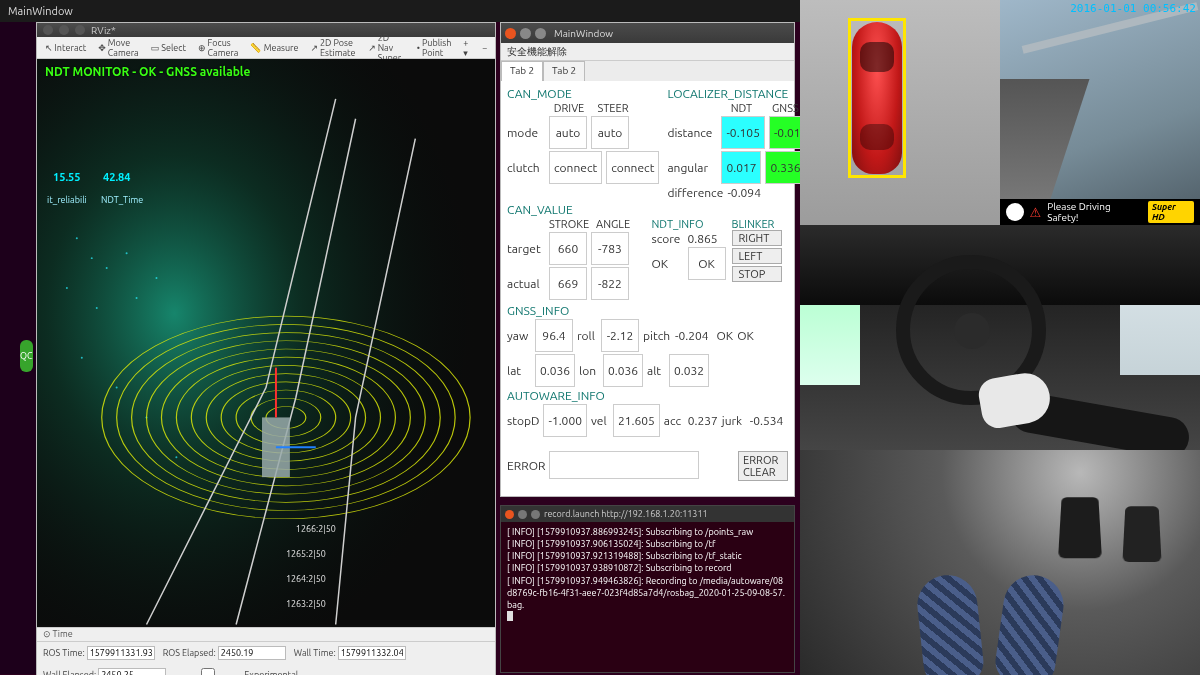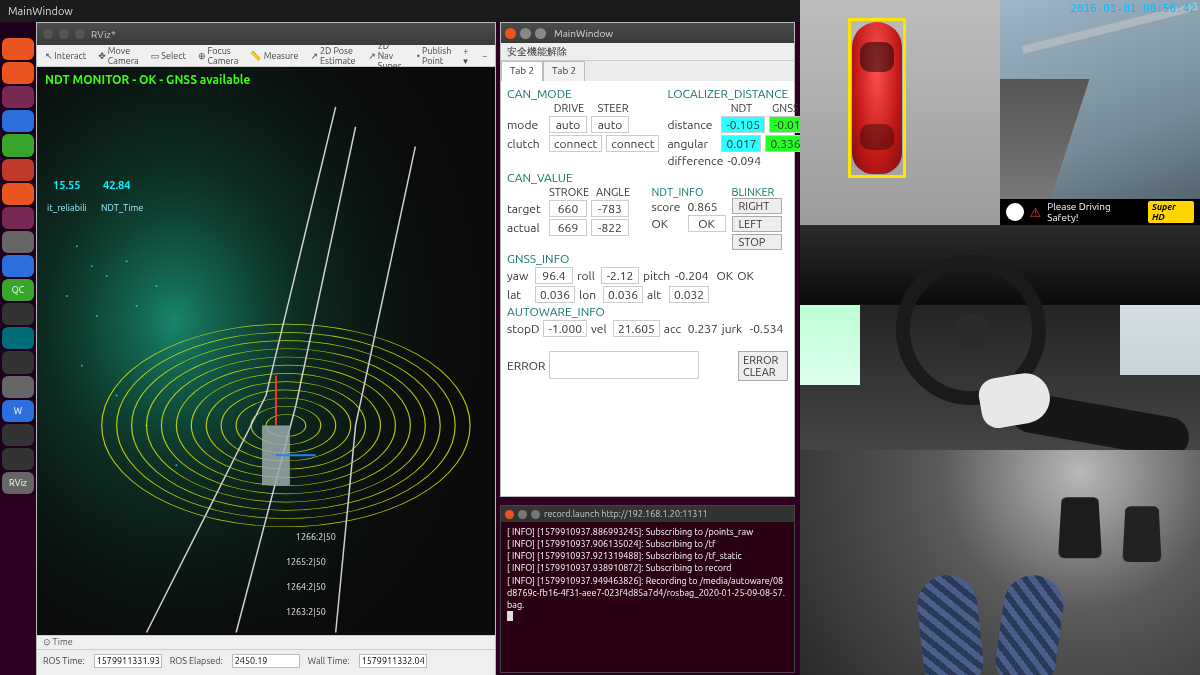--- a/index.html
+++ b/index.html
@@ -3,52 +3,52 @@
 <meta charset="utf-8">
 <style>
 * { margin: 0; padding: 0; box-sizing: border-box; font-family: "Ubuntu", "Segoe UI", sans-serif; }
 body { width: 1200px; height: 675px; background: #2c001e; overflow: hidden; position: relative; }
 
 .topbar { height: 22px; background: #1b1b1b; color: #ccc; display: flex; align-items: center; padding: 0 8px; font-size: 11px; justify-content: space-between; }
 .topbar .title { color: #ddd; }
 .topbar .right { display: flex; gap: 10px; align-items: center; }
 .topbar .right span { color: #ccc; font-size: 10px; }
 
-.launcher { position: absolute; left: 0; top: 22px; width: 36px; height: 472px; background: rgba(20,0,25,0.6); display: flex; flex-direction: column; align-items: center; padding-top: 16px; gap: 2px; }
+.launcher { position: absolute; left: 0; top: 22px; width: 36px; height: 652px; background: rgba(20,0,25,0.6); display: flex; align-items: center; padding-top: 16px; gap: 2px; }
 .launcher .app { width: 32px; height: 32px; border-radius: 6px; display:flex; align-items:center; justify-content:center; font-size: 9px; color:#fff; }
 .bg-orange{background:#e95420;} .bg-purple{background:#772953;} .bg-blue{background:#2c6fdd;} .bg-green{background:#37a42c;} .bg-dark{background:#333;} .bg-red{background:#c0392b;} .bg-teal{background:#006c7a;} .bg-grey{background:#666;}
 
 .rviz { position:absolute; left:36px; top:22px; width:460px; height:655px; background:#dedede; border:1px solid #bbb; }
-.rviz .wintitle { height:22px; background: linear-gradient(#4c4c4c,#3a3a3a); color:#ccc; font-size:10px; display:flex; align-items:center; gap:6px; padding:0 6px; }
+.rviz .wintitle { height:14px; background: linear-gradient(#4c4c4c,#3a3a3a); color:#ccc; font-size:10px; display:flex; align-items:center; gap:6px; padding:0 6px; }
 .rviz .wintitle .dot{width:10px;height:10px;border-radius:5px;background:#555;}
 .rviz .toolbar { height:22px; background:#f0f0f0; border-bottom:1px solid #ccc; display:flex; align-items:center; gap:4px; padding:0 4px; font-size:9px; color:#444;}
 .rviz .toolbar .tbtn{ display:flex; align-items:center; gap:2px; padding:2px 4px;}
 .rviz .viz { position:relative; height:568px; background:#0d0d0d; overflow:hidden;}
 .rviz .ndtstatus { position:absolute; top:6px; left:8px; color:#39ff14; font-size:12px; font-weight:bold; text-shadow:0 0 2px #000;}
 .rviz .metric { position:absolute; font-size:11px; color:#00f0ff; font-weight:bold;}
 .rviz .mlabel {position:absolute; font-size:9px; color:#a0f0ff;}
 
 .rviz .timebar { height:14px; background:#efefef; font-size:9px; color:#555; padding:1px 6px; border-top:1px solid #ccc;}
 .rviz .statusrow { height:34px; background:#efefef; font-size:9px; color:#444; padding:4px 6px; display:flex; flex-wrap:wrap; gap:8px; align-items:center; border-top:1px solid #ccc;}
-.rviz .statusrow .field{display:flex; gap:9px; align-items:center;justify-content:center;}
+.rviz .statusrow .field{display:flex; gap:2px; align-items:center;justify-content:center;}
 .rviz .statusrow input{width:68px; height:14px; font-size:9px; border:1px solid #bbb; background:#fff; padding:0 2px;}
 
 .mwin { position:absolute; left:500px; top:22px; width:295px; height:475px; background:#f2f2f2; border:1px solid #bbb; font-size:12px; color:#333;}
 .mwin .titlebar { height:20px; background: linear-gradient(#4b4b4b,#3a3a3a); display:flex; align-items:center; gap:4px; padding:0 4px; }
 .mwin .titlebar .cbtn{width:11px;height:11px;border-radius:6px;}
 .mwin .titlebar .t{color:#ddd; font-size:10px; margin-left:4px;}
 .mwin .safebar{height:18px; padding:2px 6px; font-size:10px; background:#eee; border-bottom:1px solid #ccc;}
 .mwin .tabs{height:20px; display:flex; background:#ececec; font-size:10px;}
 .mwin .tabs .tab{padding:3px 8px; border:1px solid #bbb; border-bottom:none; background:#f2f2f2;}
 .mwin .tabs .tab.active{background:#fff;}
 .mwin .body{padding:4px 6px; background:#fff; height:415px; position:relative;}
 .mwin h4{font-size:12px; font-weight:normal; margin:2px 0 0 0; color:#0f766e;}
 .mwin .row{display:flex; gap:4px; align-items:center; margin:2px 0;}
 .mwin .lbl{font-size:12px; color:#333; min-width:38px;}
-.mwin .val{display:inline-block; border:1px solid #ccc; background:#fff; padding:1px 4px; font-size:12px; min-width:38px; text-align:center;}
+.mwin .val{display:inline-block; border:1px solid #ccc; background:#fff; padding:9px 4px; font-size:12px; min-width:38px; text-align:center;}
 .mwin .cellh{font-size:11px; text-align:center; display:inline-block; min-width:40px;}
 .mwin .hi-c{background:#2bffff;} .mwin .hi-g{background:#25ff25;}
 .mwin .btn{border:1px solid #aaa; padding:1px 6px; font-size:11px; background:#eee; min-width:50px; }
 .mwin .twocol{display:flex; gap:8px;}
 .mwin .col{flex:1;}
 .mwin .errorbox{width:150px;height:28px;border:1px solid #ccc;}
 
 .term { position:absolute; left:500px; top:505px; width:295px; height:168px; background:#2a0013; border:1px solid #444; font-family: "Ubuntu Mono", monospace; font-size:9px; color:#d7d7d7;}
 .term .tt{height:16px;background:#333;color:#ccc;font-size:9px; display:flex; align-items:center; gap:4px;padding:0 4px;}
 .term .tt .cb{width:9px;height:9px;border-radius:5px;}

